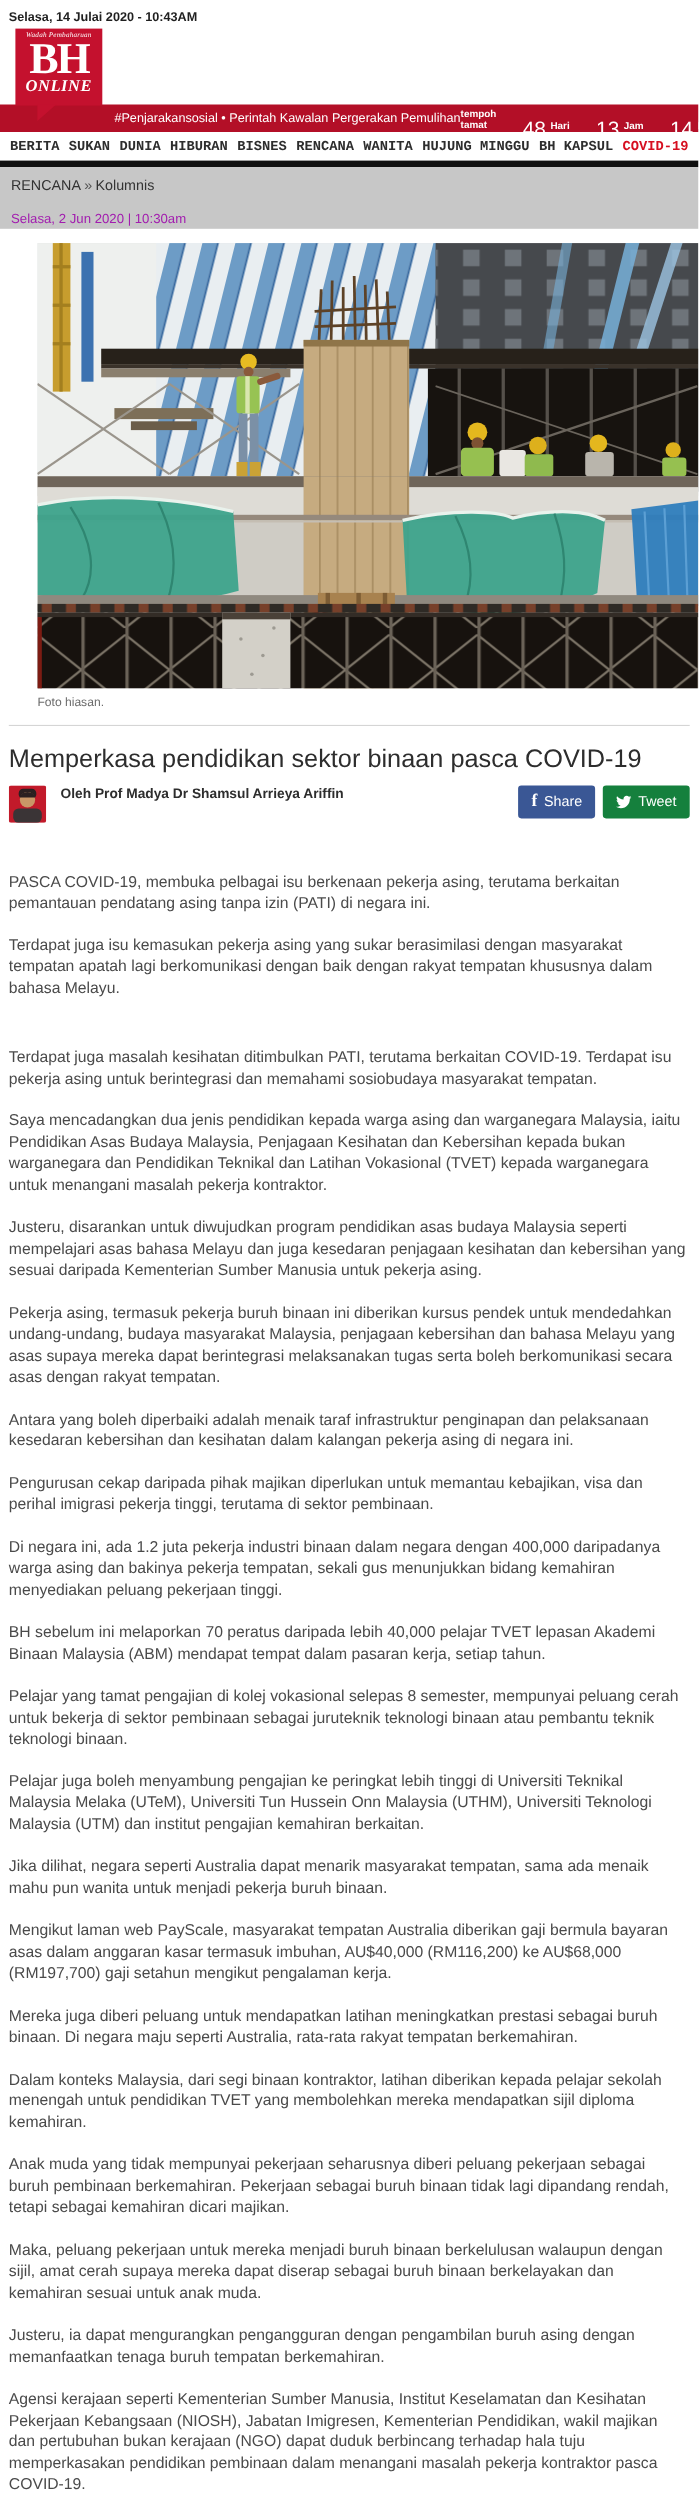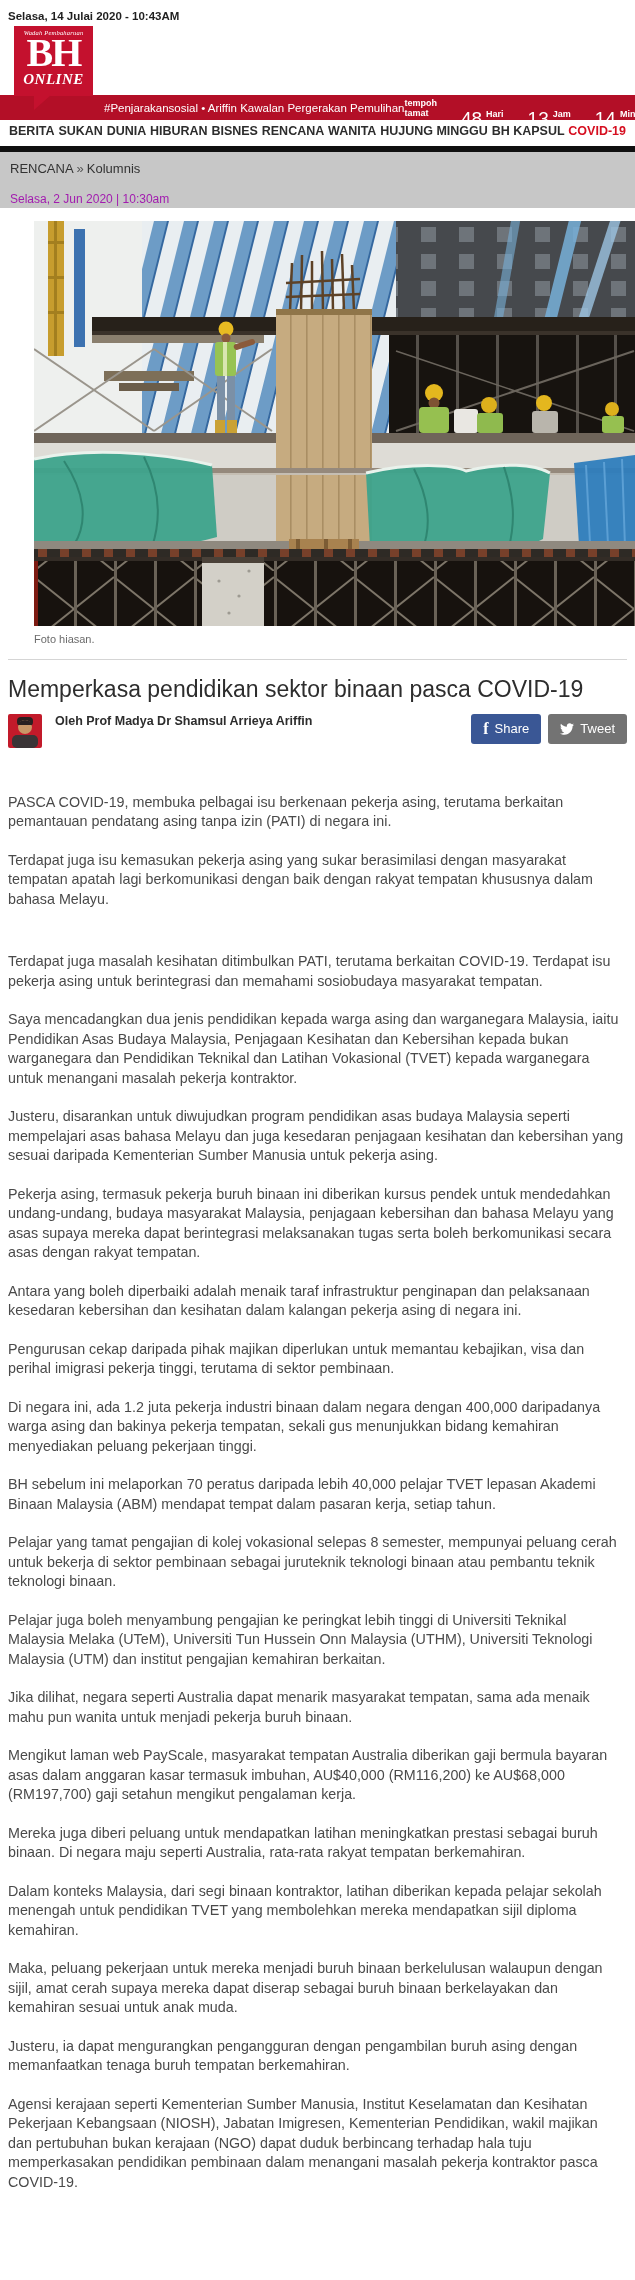--- a/index.html
+++ b/index.html
@@ -39,22 +39,22 @@
   }
   .ticker-text { font-size:11.5px; white-space:nowrap; color:#fff; text-decoration:none; }
   .countdown { display:flex; align-items:center; gap:24px; }
   .cd-label { font-size:9px; font-weight:bold; }
   .cd-unit { display:flex; align-items:flex-start; gap:4px;margin-top:21px; }
   .cd-value { font-size:19px; font-weight:300; line-height:1; }
   .cd-name { font-size:9px; font-weight:bold; }
 
   
   .mainnav {
-    height:26px; display:flex; justify-content:space-between;
-    padding:4px 9px; background:#fff;
+    height:26px; display:flex; align-items:center; justify-content:space-between;
+    padding:4px 9px; background:#fff;font-family:Liberation Mono, monospace;
   }
   .nav-item {
     font-size:12.5px; font-weight:bold; color:#2d2d2d; text-decoration:none;
     white-space:nowrap; cursor:pointer;
   }
   .nav-item.accent { color:#d60f20; }
   .blackbar { height:6px; background:#101010; }
 
   
   .crumb-band { height:56px; background:#c7c7c7; padding:9px 0 0 10px; }
@@ -79,21 +79,21 @@
   .byline-row { display:flex; align-items:flex-start; margin:4px 8px 0 8px; }
   .avatar { width:34px; height:34px; flex:0 0 aupx; border-radius:2px; overflow:hidden; }
   .byline { font-size:12.5px; font-weight:bold; color:#2d2d2d; margin-left:13px; }
   .share-buttons { margin-left:auto; display:flex; gap:7px; }
   .share-btn {
     border:none; color:#fff; font-family:"Liberation Sans",sans-serif;
     font-size:13px; height:30px; padding:0 12px; border-radius:3px;
     display:flex; align-items:center; gap:6px; cursor:pointer;
   }
   .share-btn.fb { background:#3a5795; }
-  .share-btn.tw { background:#737373; }
+  .share-btn.tw { background:#15803d; }
   .fb-f { font-family:"Liberation Serif",serif; font-weight:bold; font-size:16px; line-height:1; }
   .tw-bird { width:14px; height:14px; fill:#fff; }
 
   
   .article-body { margin-top:45px; padding-bottom:12px; }
   .article-body p {
     font-size:14.3px; line-height:19.5px; color:#4a4a4a;
     margin:0 10px 19px 8px;
   }
   .article-body p:nth-child(3) { margin-top:43px; }
@@ -109,21 +109,21 @@
 
   <div class="header-wrap">
     <div class="logo-space"></div>
     <div class="logo">
       <div class="logo-tagline">Wadah Pembaharuan</div>
       <div class="logo-bh">BH</div>
       <div class="logo-online">ONLINE</div>
       <div class="logo-tail"></div>
     </div>
     <div class="ticker">
-      <span class="ticker-text">#Penjarakansosial • Ariffin Kawalan Pergerakan Pemulihan</span>
+      <span class="ticker-text">#Penjarakansosial • Perintah Kawalan Pergerakan Pemulihan</span>
       <div class="countdown">
         <span class="cd-label">tempoh tamat</span>
         <div class="countdown">
             <span class="cd-unit">
             <span class="cd-value">48</span>
             <span class="cd-name">Hari</span>
           </span>
             <span class="cd-unit">
             <span class="cd-value">13</span>
             <span class="cd-name">Jam</span>
@@ -347,18 +347,19 @@
       <p>Antara yang boleh diperbaiki adalah menaik taraf infrastruktur penginapan dan pelaksanaan kesedaran kebersihan dan kesihatan dalam kalangan pekerja asing di negara ini.</p>
       <p>Pengurusan cekap daripada pihak majikan diperlukan untuk memantau kebajikan, visa dan perihal imigrasi pekerja tinggi, terutama di sektor pembinaan.</p>
       <p>Di negara ini, ada 1.2 juta pekerja industri binaan dalam negara dengan 400,000 daripadanya warga asing dan bakinya pekerja tempatan, sekali gus menunjukkan bidang kemahiran menyediakan peluang pekerjaan tinggi.</p>
       <p>BH sebelum ini melaporkan 70 peratus daripada lebih 40,000 pelajar TVET lepasan Akademi Binaan Malaysia (ABM) mendapat tempat dalam pasaran kerja, setiap tahun.</p>
       <p>Pelajar yang tamat pengajian di kolej vokasional selepas 8 semester, mempunyai peluang cerah untuk bekerja di sektor pembinaan sebagai juruteknik teknologi binaan atau pembantu teknik teknologi binaan.</p>
       <p>Pelajar juga boleh menyambung pengajian ke peringkat lebih tinggi di Universiti Teknikal Malaysia Melaka (UTeM), Universiti Tun Hussein Onn Malaysia (UTHM), Universiti Teknologi Malaysia (UTM) dan institut pengajian kemahiran berkaitan.</p>
       <p>Jika dilihat, negara seperti Australia dapat menarik masyarakat tempatan, sama ada menaik mahu pun wanita untuk menjadi pekerja buruh binaan.</p>
       <p>Mengikut laman web PayScale, masyarakat tempatan Australia diberikan gaji bermula bayaran asas dalam anggaran kasar termasuk imbuhan, AU$40,000 (RM116,200) ke AU$68,000 (RM197,700) gaji setahun mengikut pengalaman kerja.</p>
       <p>Mereka juga diberi peluang untuk mendapatkan latihan meningkatkan prestasi sebagai buruh binaan. Di negara maju seperti Australia, rata-rata rakyat tempatan berkemahiran.</p>
       <p>Dalam konteks Malaysia, dari segi binaan kontraktor, latihan diberikan kepada pelajar sekolah menengah untuk pendidikan TVET yang membolehkan mereka mendapatkan sijil diploma kemahiran.</p>
+      <p>Anak muda yang tidak mempunyai pekerjaan seharusnya diberi peluang pekerjaan sebagai buruh pembinaan berkemahiran. Pekerjaan sebagai buruh binaan tidak lagi dipandang rendah, tetapi sebagai kemahiran dicari majikan.</p>
       <p>Maka, peluang pekerjaan untuk mereka menjadi buruh binaan berkelulusan walaupun dengan sijil, amat cerah supaya mereka dapat diserap sebagai buruh binaan berkelayakan dan kemahiran sesuai untuk anak muda.</p>
       <p>Justeru, ia dapat mengurangkan pengangguran dengan pengambilan buruh asing dengan memanfaatkan tenaga buruh tempatan berkemahiran.</p>
       <p>Agensi kerajaan seperti Kementerian Sumber Manusia, Institut Keselamatan dan Kesihatan Pekerjaan Kebangsaan (NIOSH), Jabatan Imigresen, Kementerian Pendidikan, wakil majikan dan pertubuhan bukan kerajaan (NGO) dapat duduk berbincang terhadap hala tuju memperkasakan pendidikan pembinaan dalam menangani masalah pekerja kontraktor pasca COVID-19.</p>
     </div>
 
 </div>
 
 </body></html>

